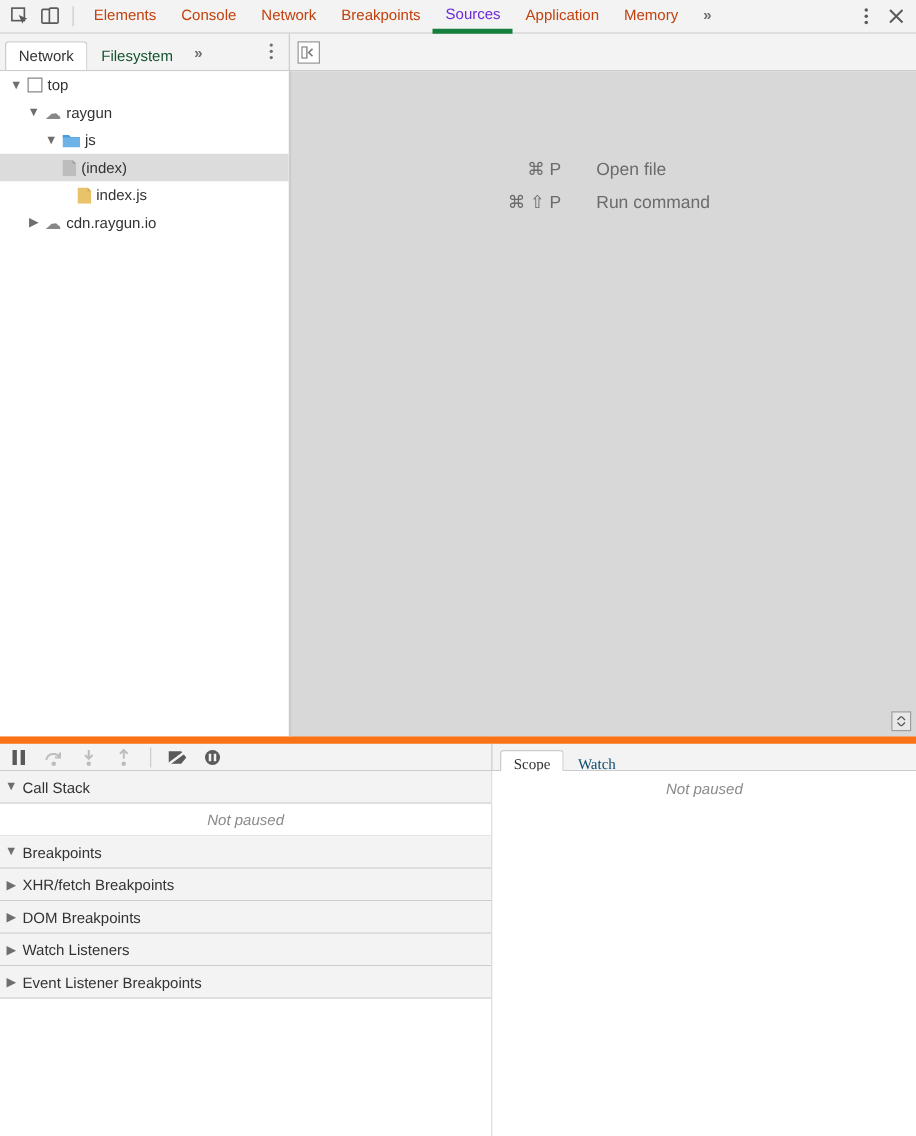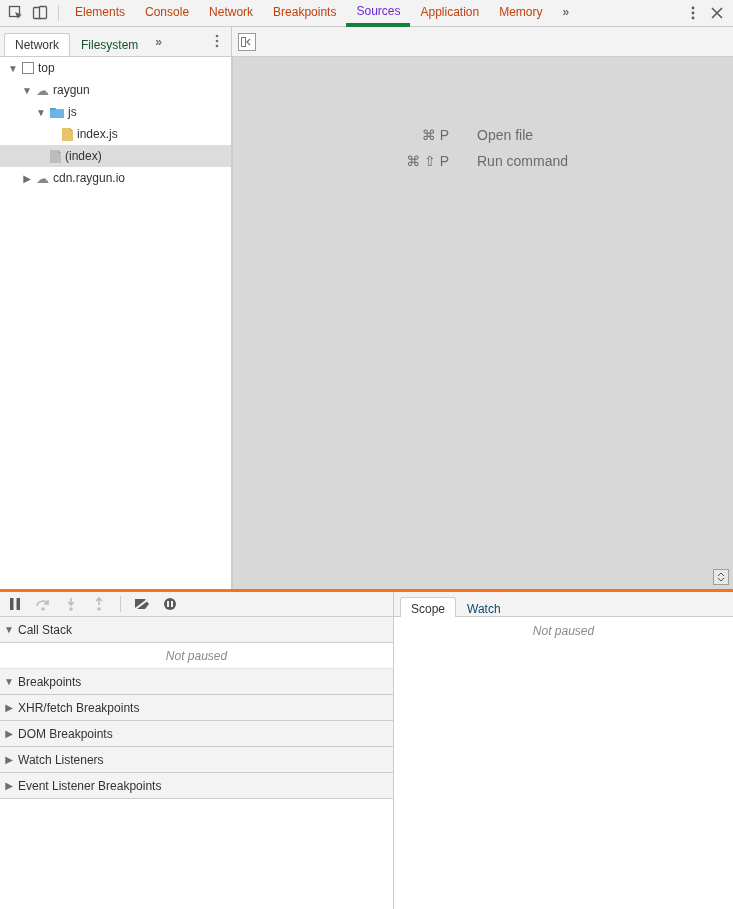--- a/index.html
+++ b/index.html
@@ -37,21 +37,21 @@
   .folder-ic svg, .file-ic svg, .doc-ic svg { display:block; }
 
   .editor { flex:1; position:relative; background:#d8d8d8; border-left:1px solid #ccc;}
   .editor-hints { position:absolute; left:0; right:0; top:70px; display:flex; flex-direction:column; align-items:center; gap:10px; color:#6b6b6b; font-size:14px;}
   .hint-row { display:flex; gap:28px; align-items:center;}
   .hint-key { width:120px; text-align:right; font-family:inherit;}
   .hint-lbl { width:160px; text-align:left;}
   .drop-row { margin-top:4px;}
   .editor-scroll { position:absolute; right:4px; bottom:4px; width:16px; height:16px; border:1px solid #9e9e9e; background:#e8e8e8; display:flex; align-items:center; justify-content:center; font-size:8px; color:#555;}
 
-  .dbg-bar { height:28px; background:#f3f3f3; border-top:3px solid #f97316; border-bottom:1px solid #ccc; display:flex;}
+  .dbg-bar { height:28px; background:#f3f3f3; border-top:6px solid #f97316; border-bottom:1px solid #ccc; display:flex;font-family:Liberation Serif, serif;}
   .dbg-left { width:394px; border-right:1px solid #ccc; display:flex; align-items:center; padding-left:6px; gap:10px;}
   .dbg-left .dbtn { width:18px; height:18px; display:flex; align-items:center; justify-content:center; color:#5a5a5a;}
   .dbg-left .dbtn.disabled { color:#bdbdbd; }
   .dbg-left .vsep { width:1px; height:16px; background:#ccc; margin:0 2px;}
   .dbg-right { flex:1; display:flex; align-items:stretch; padding-left:6px;}
   .dbg-tab { height:22px; margin-top:5px; padding:0 10px; display:flex; align-items:center; border:1px solid transparent; border-bottom:none; border-top-left-radius:3px; border-top-right-radius:3px; color:#0c4a6e;}
   .dbg-tab.active { background:#fff; border-color:#ccc; color:#333;}
 
   .bottom { display:flex; height:292px;}
   .bleft { width:394px; border-right:1px solid #ccc; display:flex; flex-direction:column;}
@@ -146,37 +146,37 @@
     <div class="tree-row ind3">
       <span class="tw">▼</span>
       <span class="folder-ic">
         <svg width="14" height="11" viewBox="0 0 14 11">
             <path d="M0 1 h5 l1.5 1.5 H14 V11 H0 Z" fill="#6db3e8"></path>
             <path d="M0 1 h5 l1.5 1.5 H14 V3 H0 Z" fill="#4a9edb"></path>
           </svg>
       </span>
       <span>js</span>
     </div>
+    <div class="tree-row ind4 sel">
+      <span class="doc-ic">
+        <svg width="11" height="13" viewBox="0 0 11 13">
+            <path d="M0 0 H8 L11 3 V13 H0 Z" fill="#bdbdbd"></path>
+            <path d="M8 0 V3 H11 Z" fill="#a0a0a0"></path>
+          </svg>
+      </span>
+      <span>(index)</span>
+    </div>
     <div class="tree-row ind5">
       <span class="file-ic">
         <svg width="11" height="13" viewBox="0 0 11 13">
             <path d="M0 0 H8 L11 3 V13 H0 Z" fill="#e8c36a"></path>
             <path d="M8 0 V3 H11 Z" fill="#d4ad4f"></path>
           </svg>
       </span>
       <span>index.js</span>
-    </div>
-    <div class="tree-row ind4 sel">
-      <span class="doc-ic">
-        <svg width="11" height="13" viewBox="0 0 11 13">
-            <path d="M0 0 H8 L11 3 V13 H0 Z" fill="#bdbdbd"></path>
-            <path d="M8 0 V3 H11 Z" fill="#a0a0a0"></path>
-          </svg>
-      </span>
-      <span>(index)</span>
     </div>
     <div class="tree-row ind2">
       <span class="tw">▶</span>
       <span class="cloud-ic">☁</span>
       <span>cdn.raygun.io</span>
     </div>
   </div>
 
   <div class="editor">
     <div class="editor-hints">

